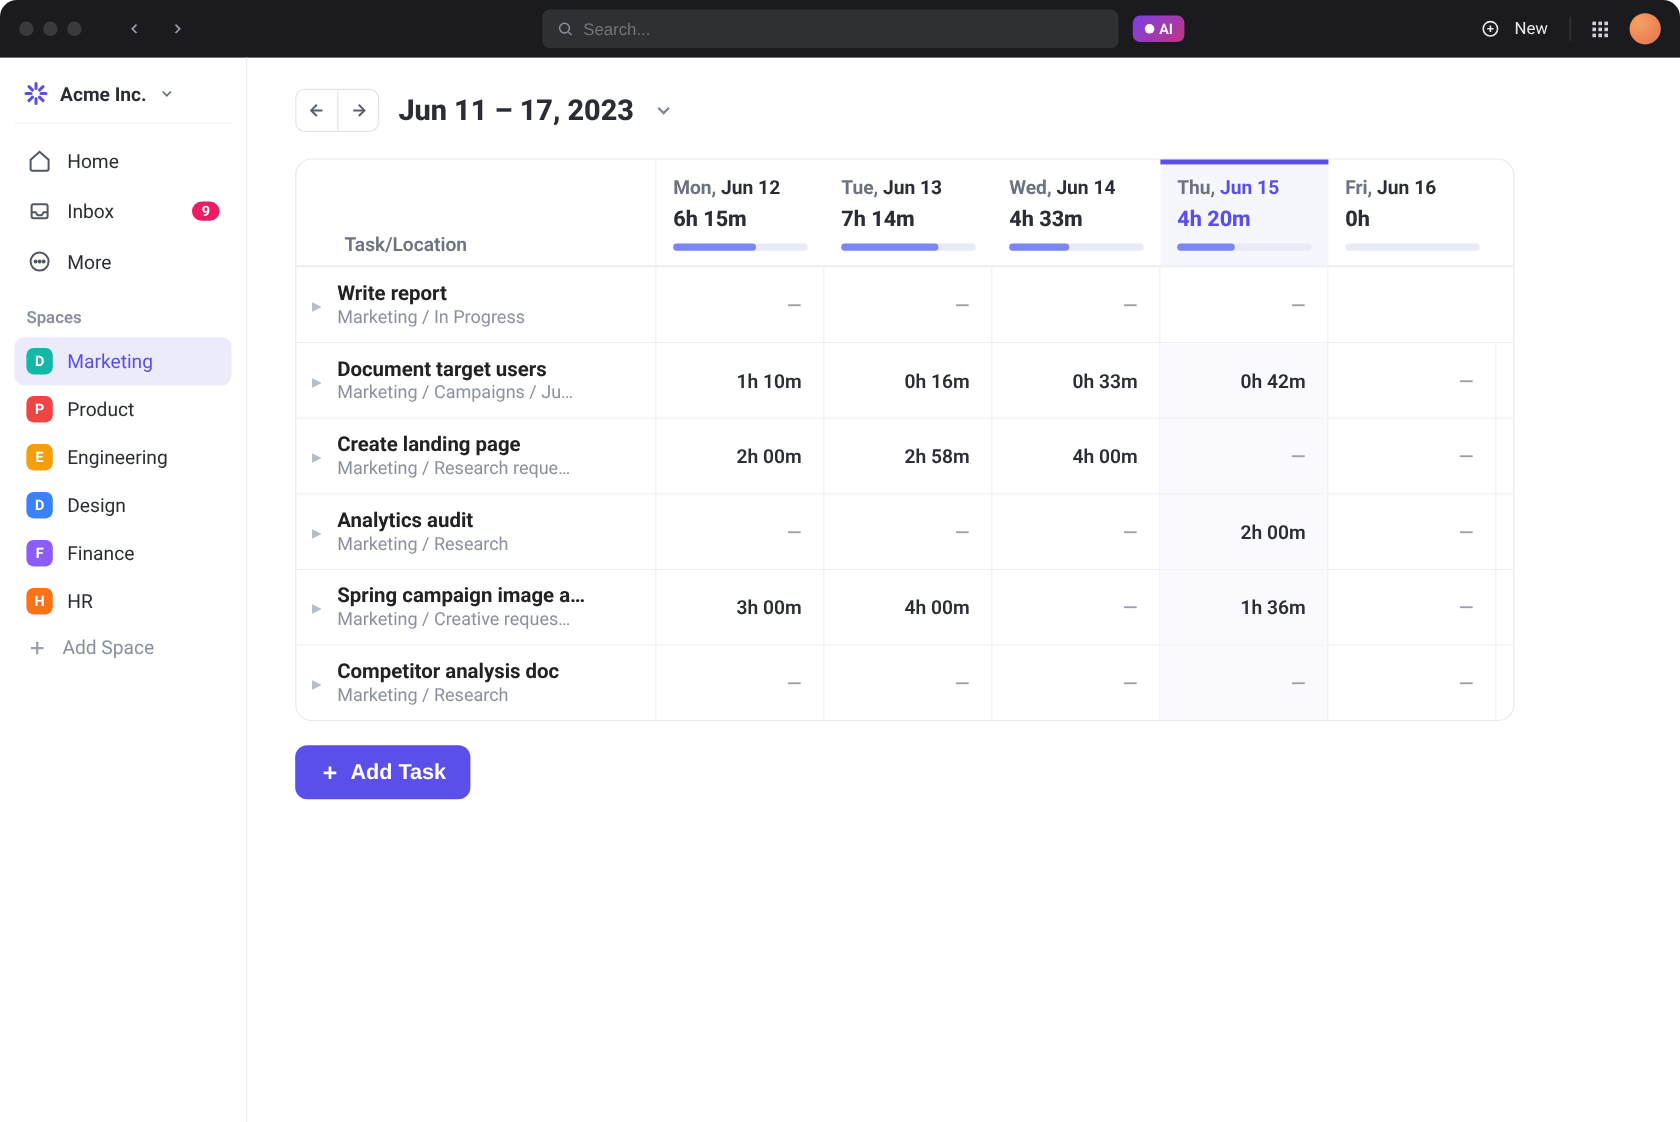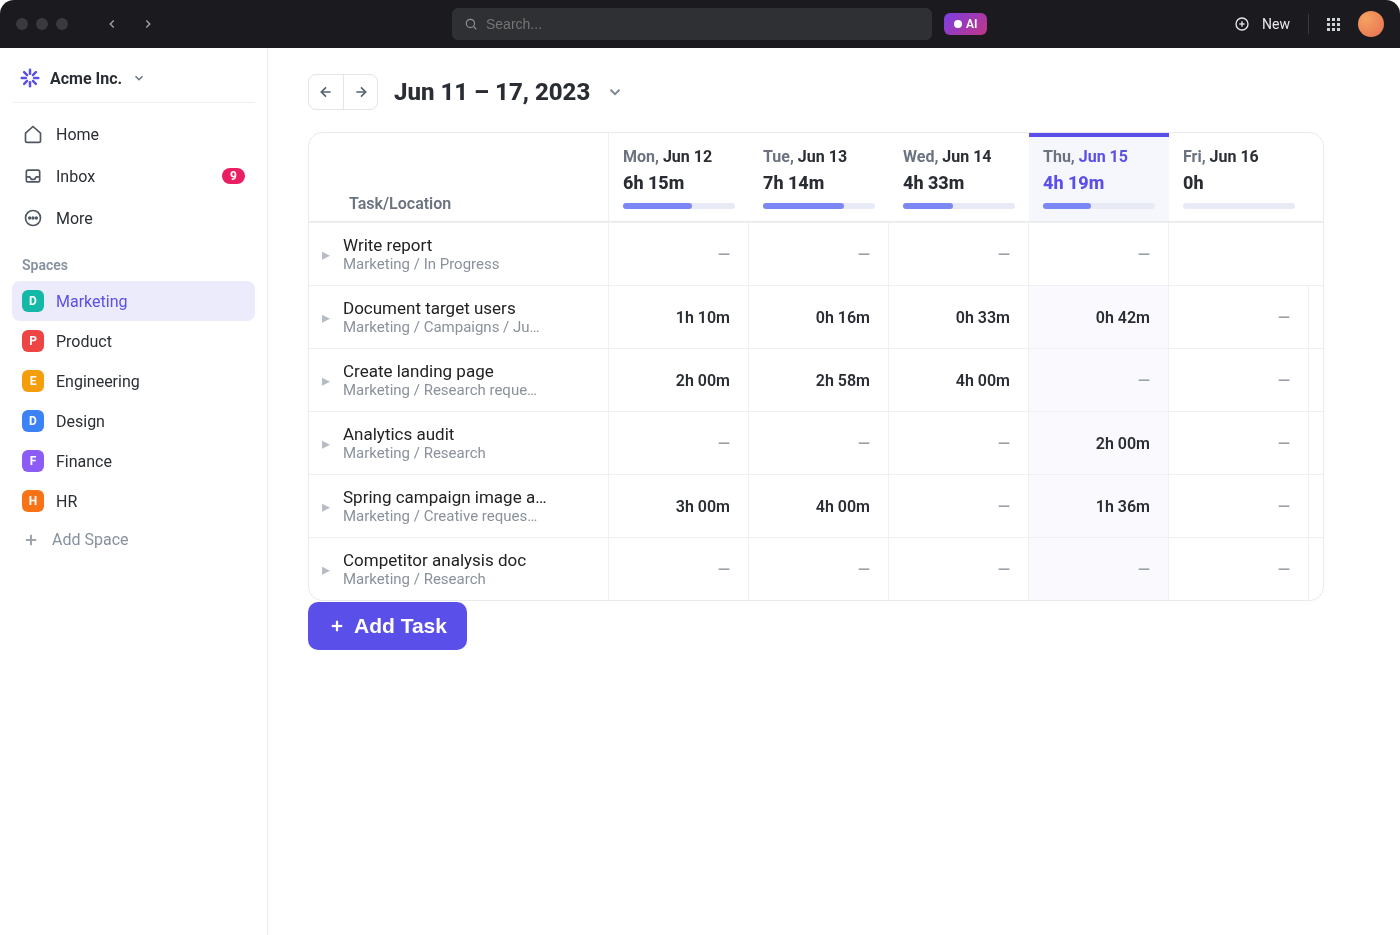--- a/index.html
+++ b/index.html
@@ -13,21 +13,21 @@
 .ai-badge { background: linear-gradient(135deg,#7b3fe4,#c13584); color: #fff; font-size: 12px; font-weight: 600; padding: 4px 10px; border-radius: 6px; display: flex; align-items: center; gap: 4px; }
 .ai-badge .dot { width: 8px; height: 8px; border-radius: 50%; background: #fff; display: inline-block; }
 .top-right { margin-left: auto; display: flex; align-items: center; gap: 18px; color: #e6e8eb; }
 .new-btn { display: flex; align-items: center; gap: 12px; font-size: 14px; cursor: pointer; justify-content: flex-end; }
 .grid-icon { display: grid; grid-template-columns: repeat(3,3px); grid-template-rows: repeat(3,3px); gap: 2px; }
 .grid-icon span { background: #cfd2d6; display: block; }
 .avatar { width: 26px; height: 26px; border-radius: 50%; background: radial-gradient(circle at 30% 30%, #f4a261, #e76f51); }
 .divider-v { width: 1px; height: 20px; background: #3a3a3d; }
 
 .app { display: flex; height: calc(935px - 48px); }
-.sidebar { width: 268px; border-right: 1px solid #e8eaed; padding: 14px 12px; }
+.sidebar { width: 206px; border-right: 1px solid #e8eaed; padding: 14px 12px; }
 .workspace { display: flex; align-items: center; gap: 10px; padding: 6px 8px 14px; border-bottom: 1px solid #eef0f2; margin-bottom: 10px; cursor: pointer; }
 .ws-logo { width: 20px; height: 20px; }
 .ws-name { font-weight: 700; font-size: 16px; }
 .side-item { display: flex; align-items: center; gap: 12px; padding: 10px 10px; border-radius: 8px; font-size: 16px; cursor: pointer; }
 .side-item .ico { width: 22px; height: 22px; display: flex; align-items: center; justify-content: center; color: #4f5762; }
 .badge { margin-left: auto; background: #e91e63; color: #fff; font-size: 12px; font-weight: 700; border-radius: 10px; padding: 1px 8px; }
 .section-label { color: #87909e; font-size: 14px; font-weight: 600; padding: 18px 10px 8px; }
 .space-item { display: flex; align-items: center; gap: 12px; padding: 9px 10px; border-radius: 8px; font-size: 16px; cursor: pointer; }
 .space-item.active { background: #ecebfb; color: #5b4fe9; }
 .space-badge { width: 22px; height: 22px; border-radius: 6px; display: flex; align-items: center; justify-content: center; color: #fff; font-size: 12px; font-weight: 700; }
@@ -52,27 +52,27 @@
 .day-name { font-size: 16px; font-weight: 700; }
 .day-name .dow { color:#6b7380; font-weight:700;}
 .day-head.today .day-name, .day-head.today .hours { color:#5b4fe9; }
 .hours { font-size: 18px; font-weight: 800; margin-top: 6px; color:#2a2e34;}
 .bar { height: 6px; background:#e8eaf6; border-radius: 4px; margin-top: 10px; position: relative; }
 .bar .fill { position:absolute; left:0; top:0; bottom:0; background:#7b87f5; border-radius:4px; }
 
 .task-row { border-top: 1px solid #eef0f2; }
 .task-first { display:flex; align-items:center; gap: 10px; padding: 12px 14px 12px 10px; border-right:1px solid #eef0f2; }
 .caret { color:#b6bcc6; width:14px; text-align:center; }
-.task-title { font-size: 17px; font-weight: 400; color:#222; white-space: nowrap; overflow:hidden; text-overflow: ellipsis; }
+.task-title { font-size: 17px; font-weight: 700; color:#222; white-space: nowrap; overflow:hidden; text-overflow: ellipsis; }
 .task-path { font-size: 15px; color:#8a919c; white-space: nowrap; overflow:hidden; text-overflow: ellipsis; }
 .cell { display:flex; align-items:center; justify-content:flex-end; padding: 0 18px; font-size: 16px; font-weight:600; color:#2a2e34; border-right:1px solid #eef0f2; }
 .cell .dash { color:#9aa0a8; font-weight:500; }
 .cell.today { background:#fafafe; }
 
-.add-task { margin-top: 1px; background:#5b4fe9; color:#fff; border:none; border-radius: 10px; padding: 12px 20px; font-size: 21px; font-weight:700; display:flex; align-items:center; gap:8px; cursor:pointer; }
+.add-task { margin-top: 20px; background:#5b4fe9; color:#fff; border:none; border-radius: 10px; padding: 12px 20px; font-size: 18px; font-weight:700; display:flex; align-items:center; gap:8px; cursor:pointer; }
 
 svg { display:block; }
 </style>
 </head>
 <body>
 
 <div class="topbar">
   <div class="traffic">
       <span></span>
       <span></span>
@@ -255,21 +255,21 @@
           </div>
           <div class="day-head">
             <div class="day-name"><span class="dow">Wed, </span>Jun 14</div>
             <div class="hours">4h 33m</div>
             <div class="bar">
               <div class="fill" style="width:45%"></div>
             </div>
           </div>
           <div class="day-head today">
             <div class="day-name"><span class="dow">Thu, </span>Jun 15</div>
-            <div class="hours">4h 19m</div>
+            <div class="hours">4h 20m</div>
             <div class="bar">
               <div class="fill" style="width:43%"></div>
             </div>
           </div>
           <div class="day-head">
             <div class="day-name"><span class="dow">Fri, </span>Jun 16</div>
             <div class="hours">0h</div>
             <div class="bar">
               <div class="fill" style="width:0%"></div>
             </div>

